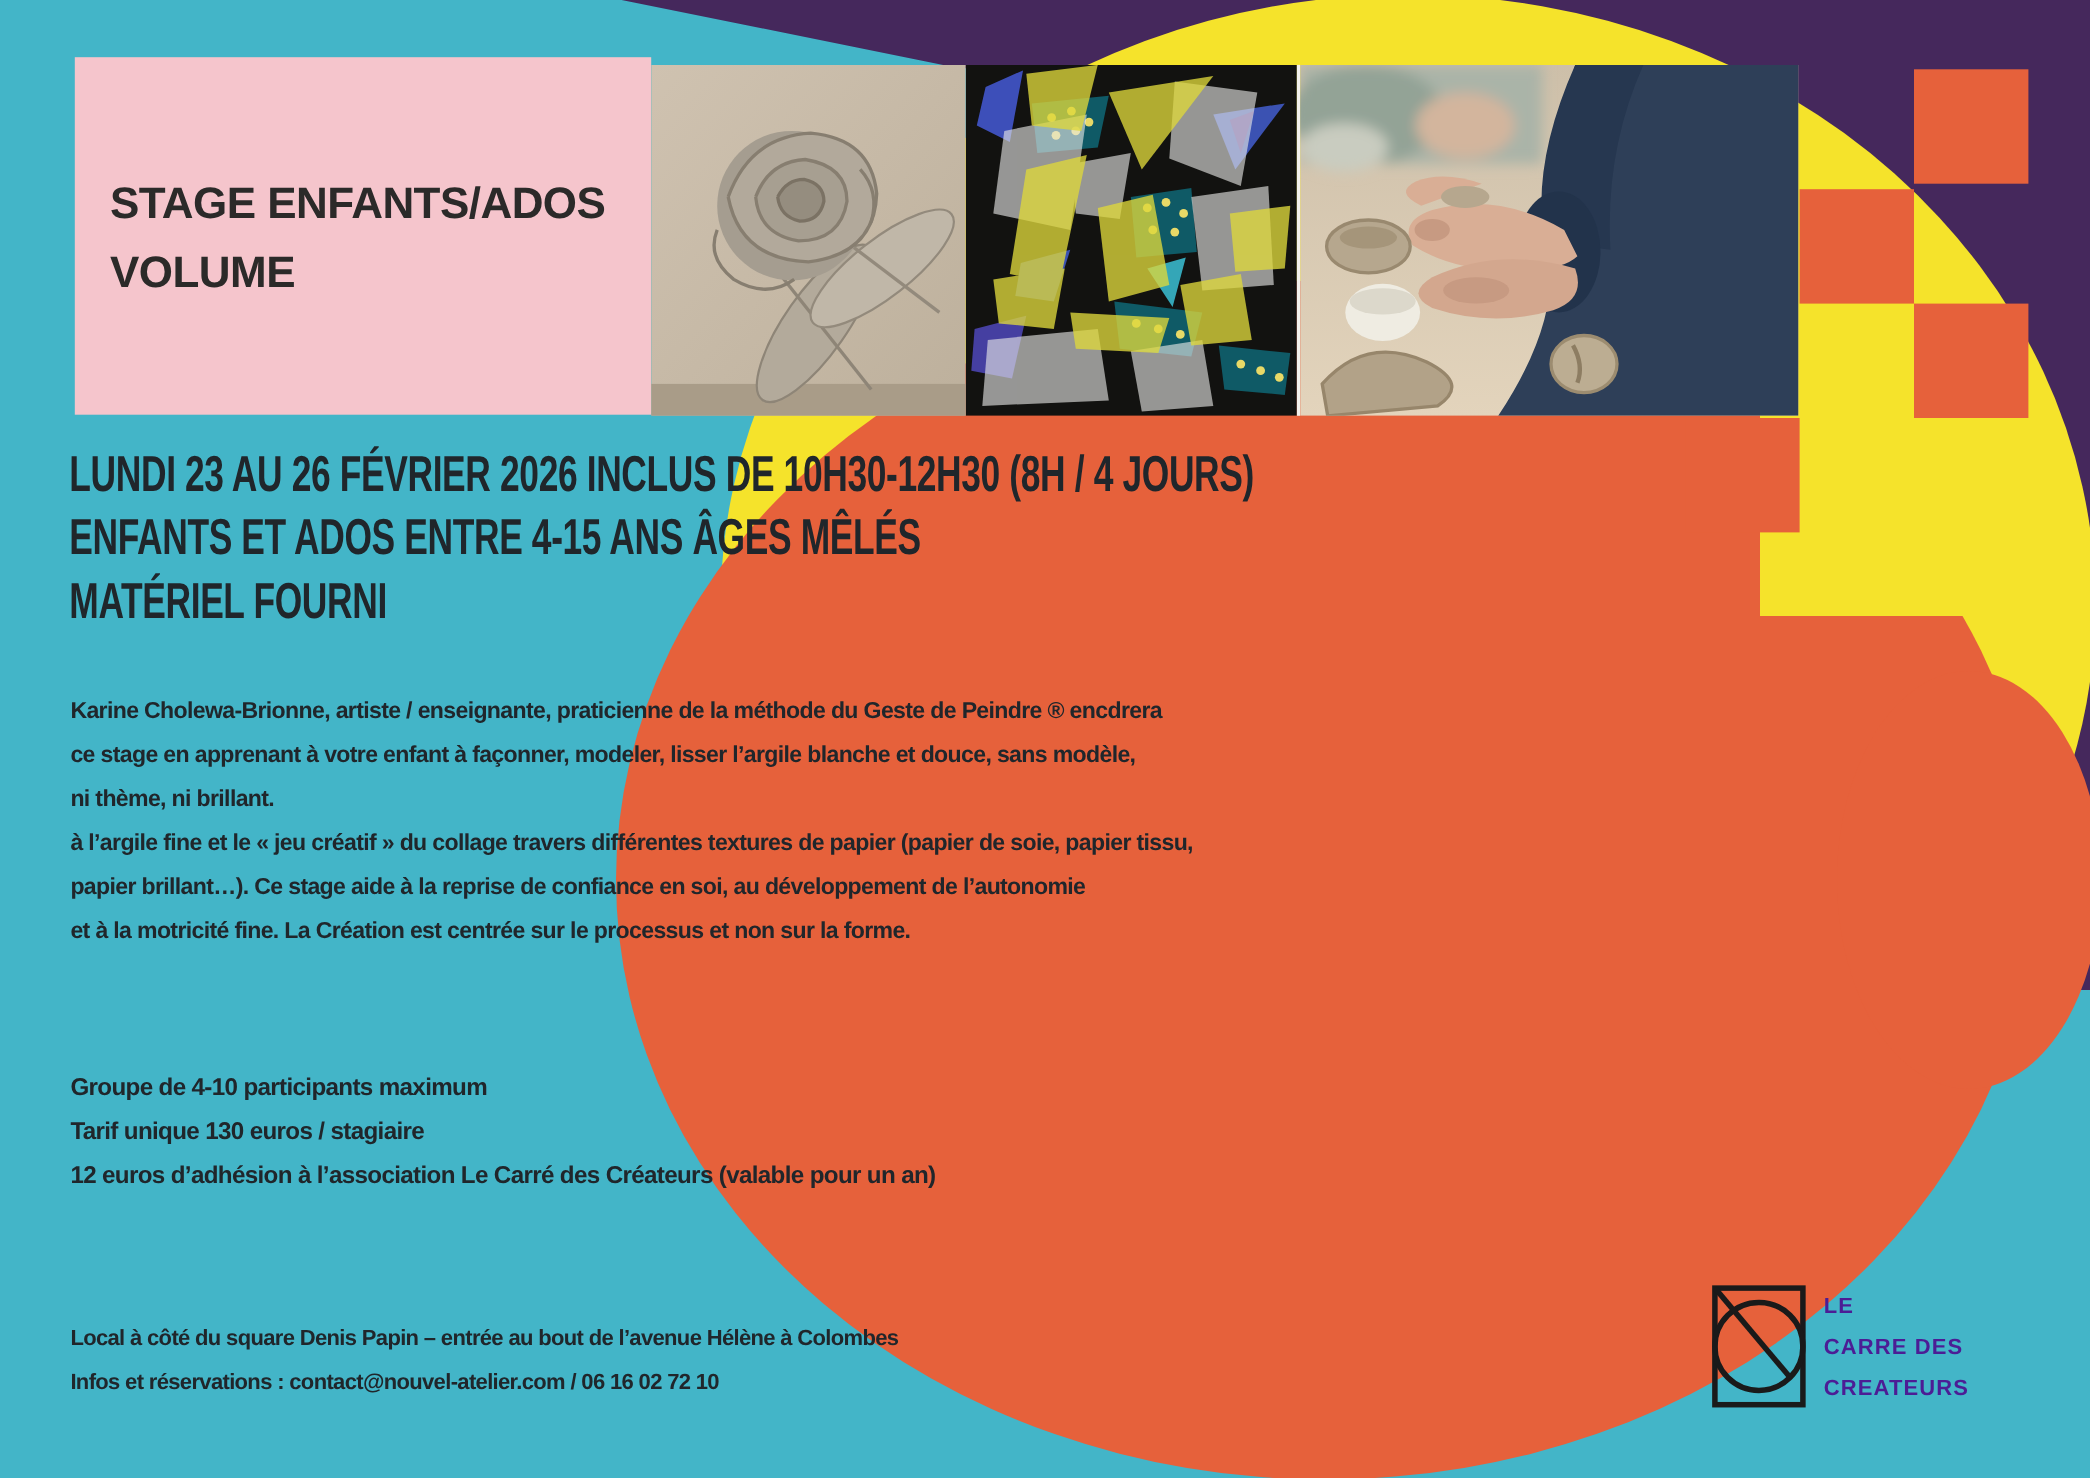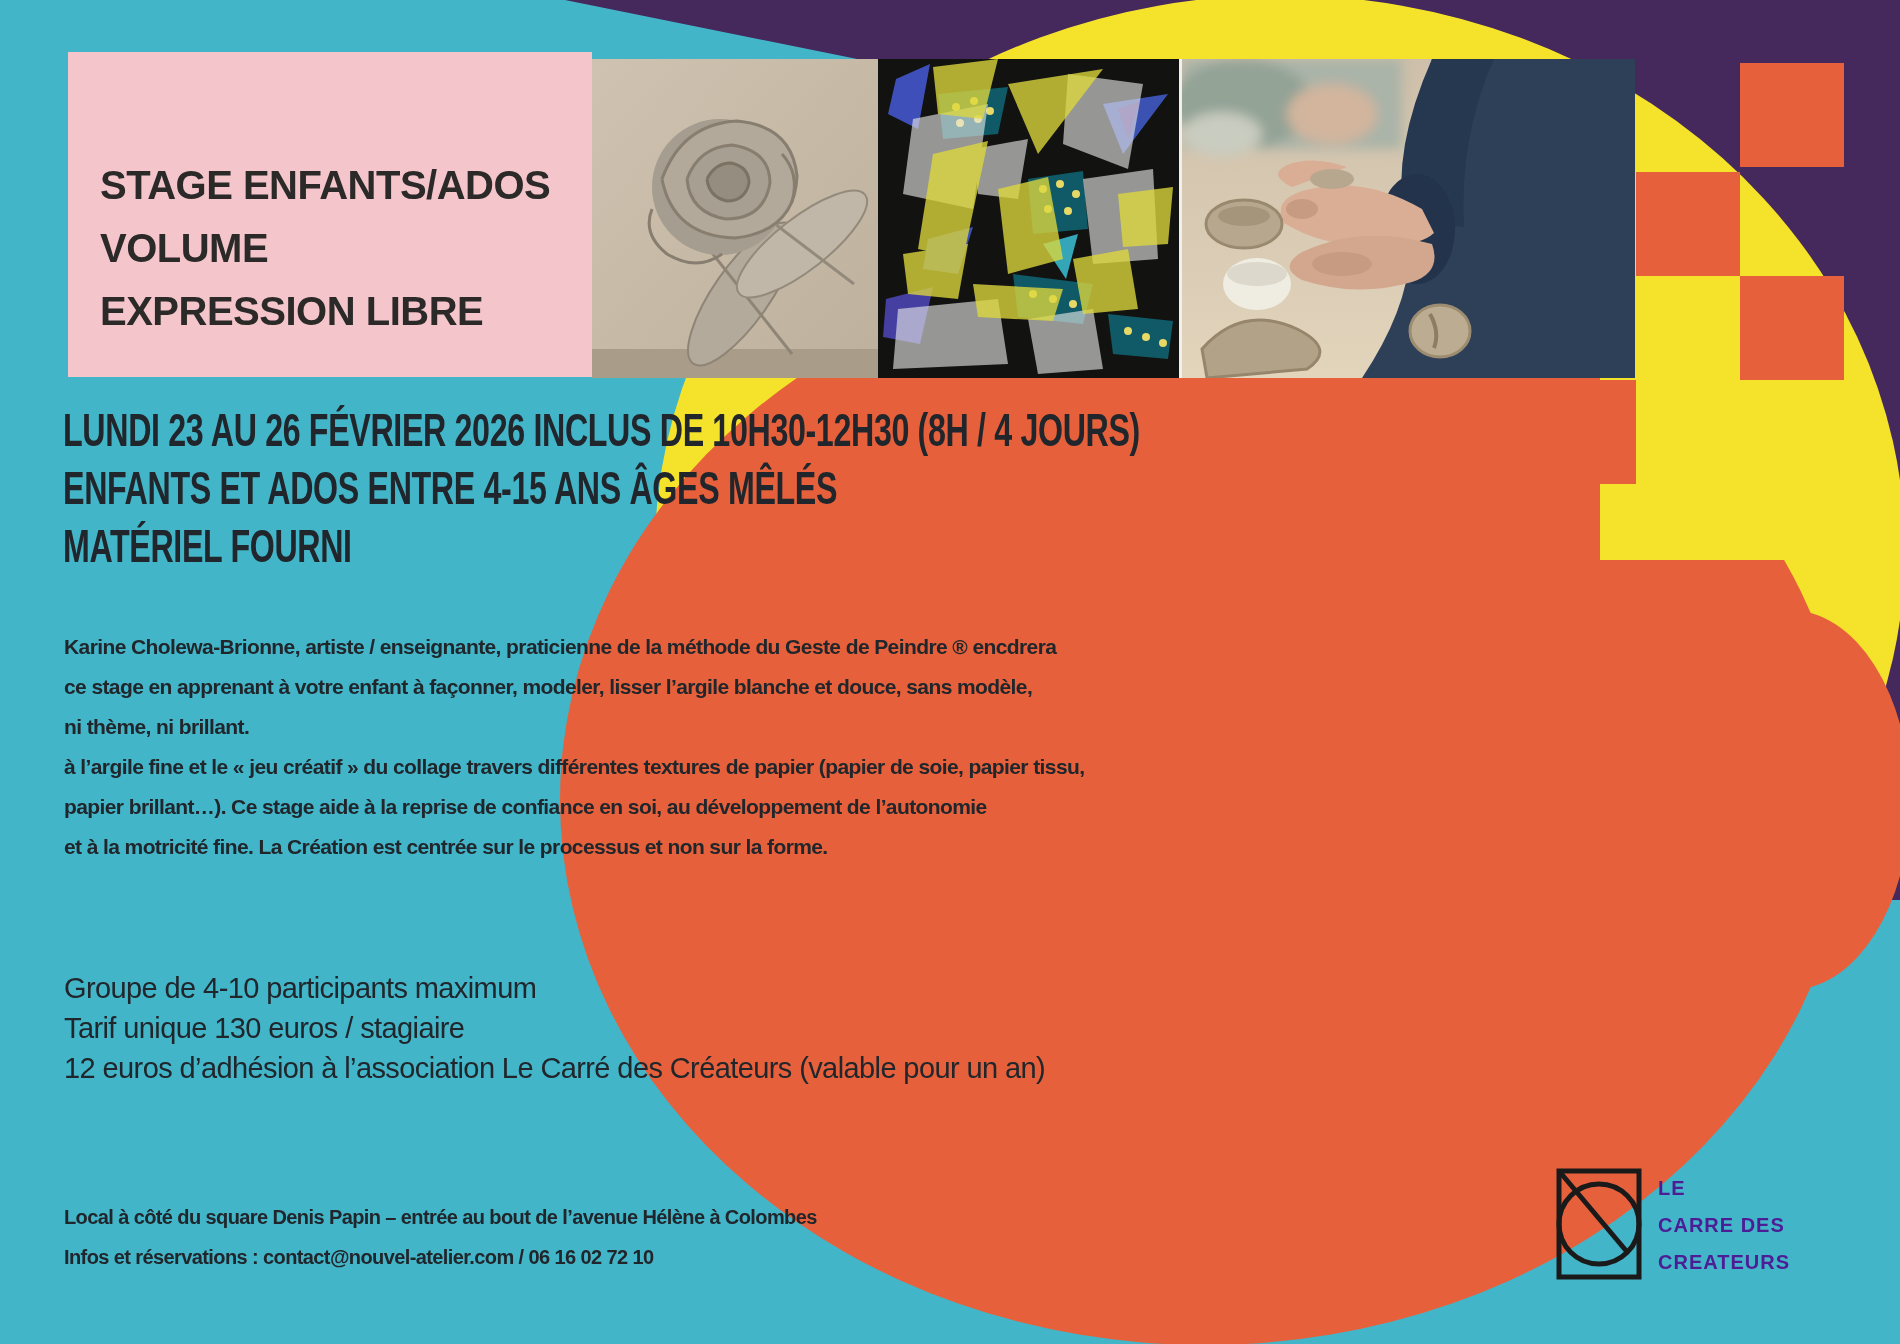--- a/index.html
+++ b/index.html
@@ -48,21 +48,21 @@
   .ink{color:#20262b;}
   #schedule{
     left:63px;top:401px;font-size:46px;font-weight:bold;line-height:58px;
     letter-spacing:-0.5px;white-space:nowrap;transform:scaleX(0.70);transform-origin:left top;
   }
   #description{
     left:64px;top:627px;font-size:21px;font-weight:bold;line-height:40px;
     letter-spacing:-0.6px;white-space:nowrap;
   }
   #pricing{
-    left:64px;top:968px;font-size:29px;font-weight:normal;line-height:40px;
+    left:64px;top:968px;font-size:22px;font-weight:bold;line-height:40px;
     letter-spacing:-0.6px;white-space:nowrap;
   }
   #contact{
     left:64px;top:1197px;font-size:20px;font-weight:bold;line-height:40px;
     letter-spacing:-0.6px;white-space:nowrap;
   }
   
   #logo-icon{left:1556px;top:1168px;width:86px;height:112px;}
   #logo-text{
     left:1658px;top:1170px;font-size:20px;font-weight:700;line-height:37px;
@@ -84,21 +84,20 @@
     <div class="abs ball2"></div>
   </div>
   <div class="abs chk" id="chk-1"></div>
   <div class="abs chk" id="chk-2"></div>
   <div class="abs chk" id="chk-3"></div>
   <div class="abs chk" id="chk-4"></div>
 
   <div class="abs" id="badge">
     <div class="badge-line" style="top:102px">STAGE ENFANTS/ADOS</div>
     <div class="badge-line" style="top:165px">VOLUME</div>
-    <div class="badge-line" style="top:228px">EXPRESSION LIBRE</div>
   </div>
 
   <div class="abs photo" id="photo-rose">
     <svg viewBox="0 0 286 319" preserveAspectRatio="none">
       <defs>
         <linearGradient id="roseBg" x1="0" y1="0" x2="1" y2="1">
           <stop offset="0" stop-color="#cfc2b0"></stop>
             <stop offset="1" stop-color="#bdb09c"></stop>
         </linearGradient>
       </defs>

